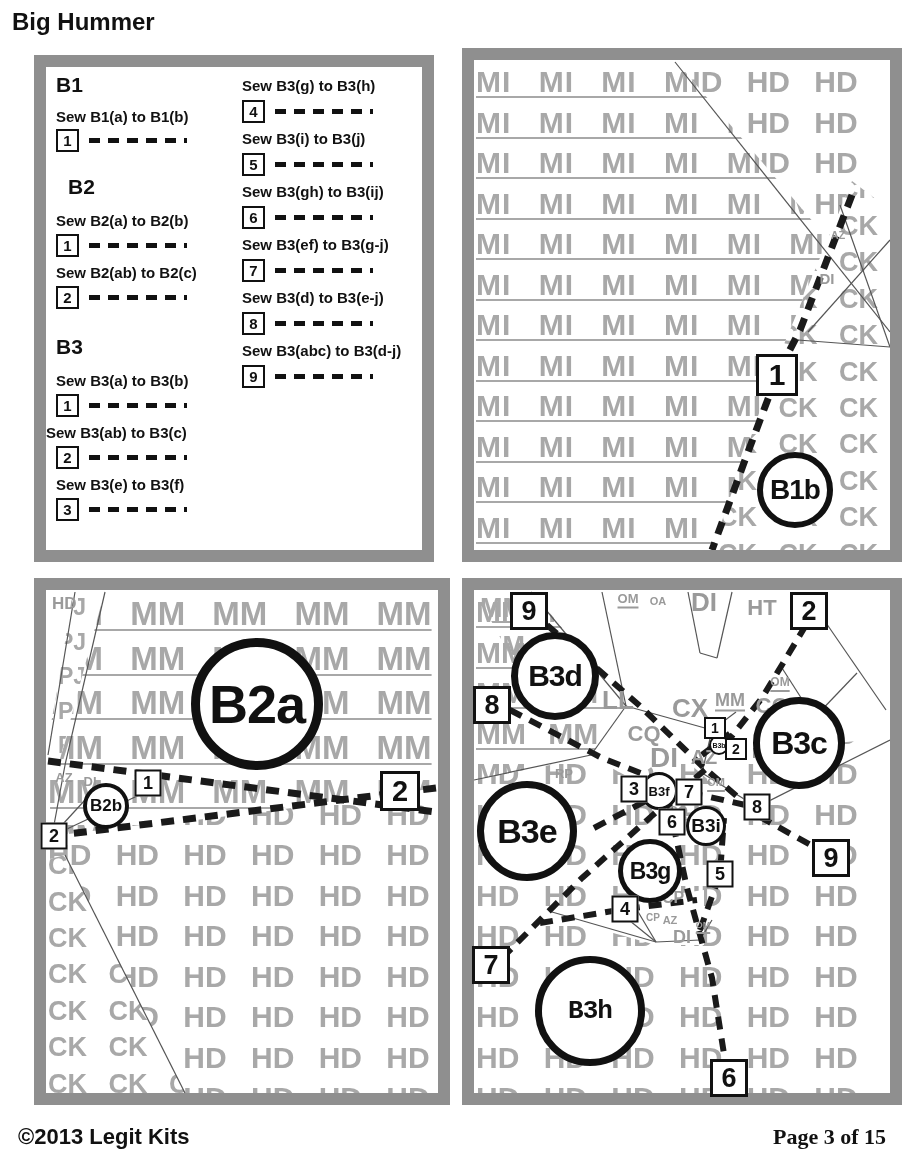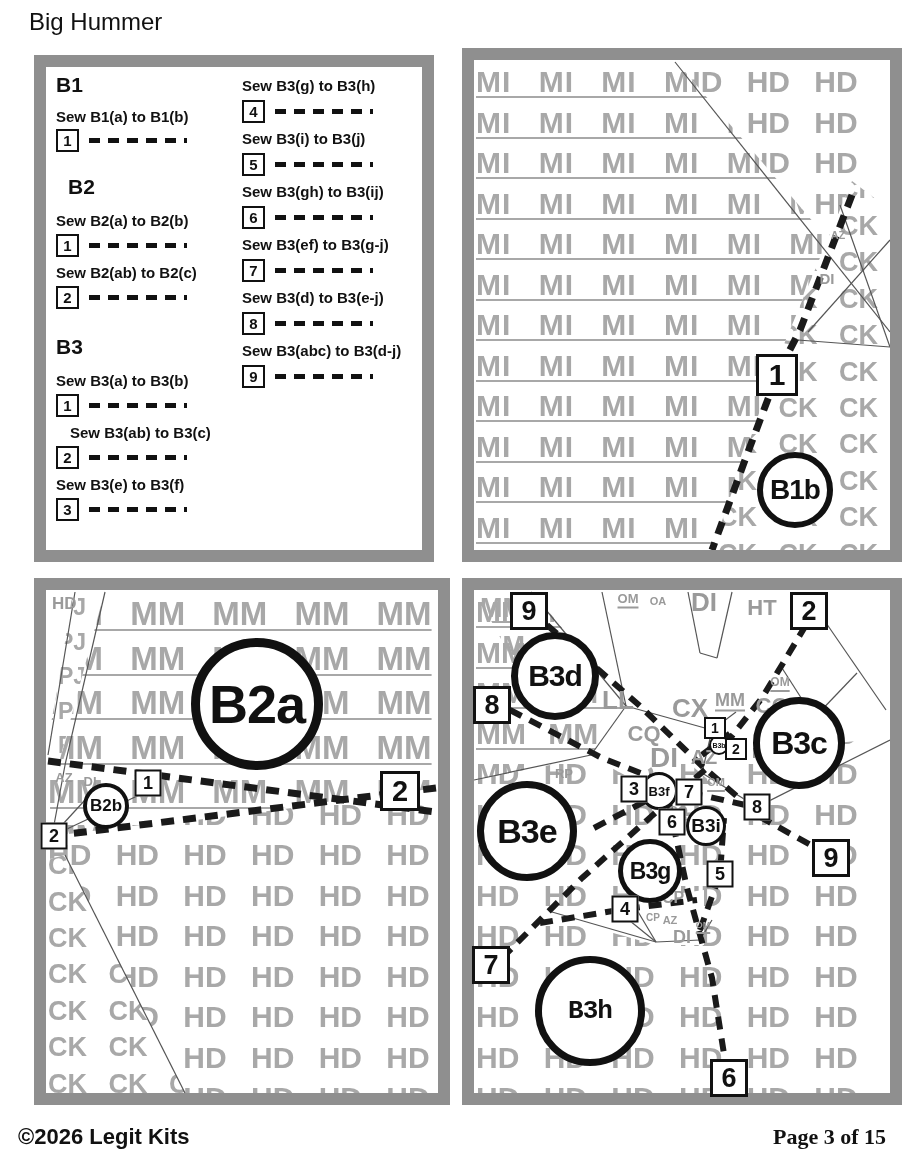--- a/index.html
+++ b/index.html
@@ -1,18 +1,18 @@
 <!DOCTYPE html>
 <html><head>
 <meta charset="utf-8">
 <style>
   html,body{margin:0;padding:0;background:#fff;}
   .page{position:relative;width:904px;height:1163px;background:#fff;overflow:hidden;
         font-family:"Liberation Sans",sans-serif;color:#111;}
-  .hdr-title{position:absolute;left:29px;top:8px;font-size:24px;font-weight:normal;}
+  .hdr-title{position:absolute;left:12px;top:8px;font-size:24px;font-weight:bold;}
   .hdr-sub{position:absolute;right:18px;top:8px;font-size:24px;font-weight:bold;}
   .ftr-left{position:absolute;left:18px;top:1124px;font-size:22px;font-weight:bold;}
   .ftr-right{position:absolute;right:18px;top:1124px;font-size:22px;font-weight:bold;font-family:Liberation Serif, serif;}
   .panel{position:absolute;border:12px solid #8f8f8f;background:#fff;}
   .p-instr{left:34px;top:55px;width:376px;height:483px;}
   .p-b1{left:462px;top:48px;width:416px;height:490px;}
   .p-b2{left:34px;top:578px;width:392px;height:503px;}
   .p-b3{left:462px;top:578px;width:416px;height:503px;}
   .abs{position:absolute;}
   .ctr{transform:translate(-50%,-50%);}
@@ -70,21 +70,21 @@
     <div class="irow" style="left:10px;top:219px;">
       <span class="sq sq-i">2</span>
         <span class="dashes"></span>
     </div>
     <div class="ih" style="left:10px;top:268px;">B3</div>
     <div class="it" style="left:10px;top:305px;">Sew B3(a) to B3(b)</div>
     <div class="irow" style="left:10px;top:327px;">
       <span class="sq sq-i">1</span>
         <span class="dashes"></span>
     </div>
-    <div class="it" style="left:24px;top:357px;">Sew B3(ab) to B3(c)</div>
+    <div class="it" style="left:0;top:357px;">Sew B3(ab) to B3(c)</div>
     <div class="irow" style="left:10px;top:379px;">
       <span class="sq sq-i">2</span>
         <span class="dashes"></span>
     </div>
     <div class="it" style="left:10px;top:409px;">Sew B3(e) to B3(f)</div>
     <div class="irow" style="left:10px;top:431px;">
       <span class="sq sq-i">3</span>
         <span class="dashes"></span>
     </div>
 
@@ -239,15 +239,15 @@
     <div class="sq sq-sm ctr abs" style="left:241px;top:138px;">1</div>
     <div class="sq sq-sm ctr abs" style="left:262px;top:159px;">2</div>
     <div class="sq sq-md ctr abs" style="left:160px;top:199px;">3</div>
     <div class="sq sq-md ctr abs" style="left:215px;top:202px;">7</div>
     <div class="sq sq-md ctr abs" style="left:198px;top:232px;">6</div>
     <div class="sq sq-md ctr abs" style="left:246px;top:284px;">5</div>
     <div class="sq sq-md ctr abs" style="left:151px;top:319px;">4</div>
     <div class="sq sq-md ctr abs" style="left:283px;top:217px;">8</div>
   </div>
 
-  <div class="ftr-left">©2026 Legit Kits</div>
+  <div class="ftr-left">©2013 Legit Kits</div>
   <div class="ftr-right">Page 3 of 15</div>
 </div>
 
 </body></html>

